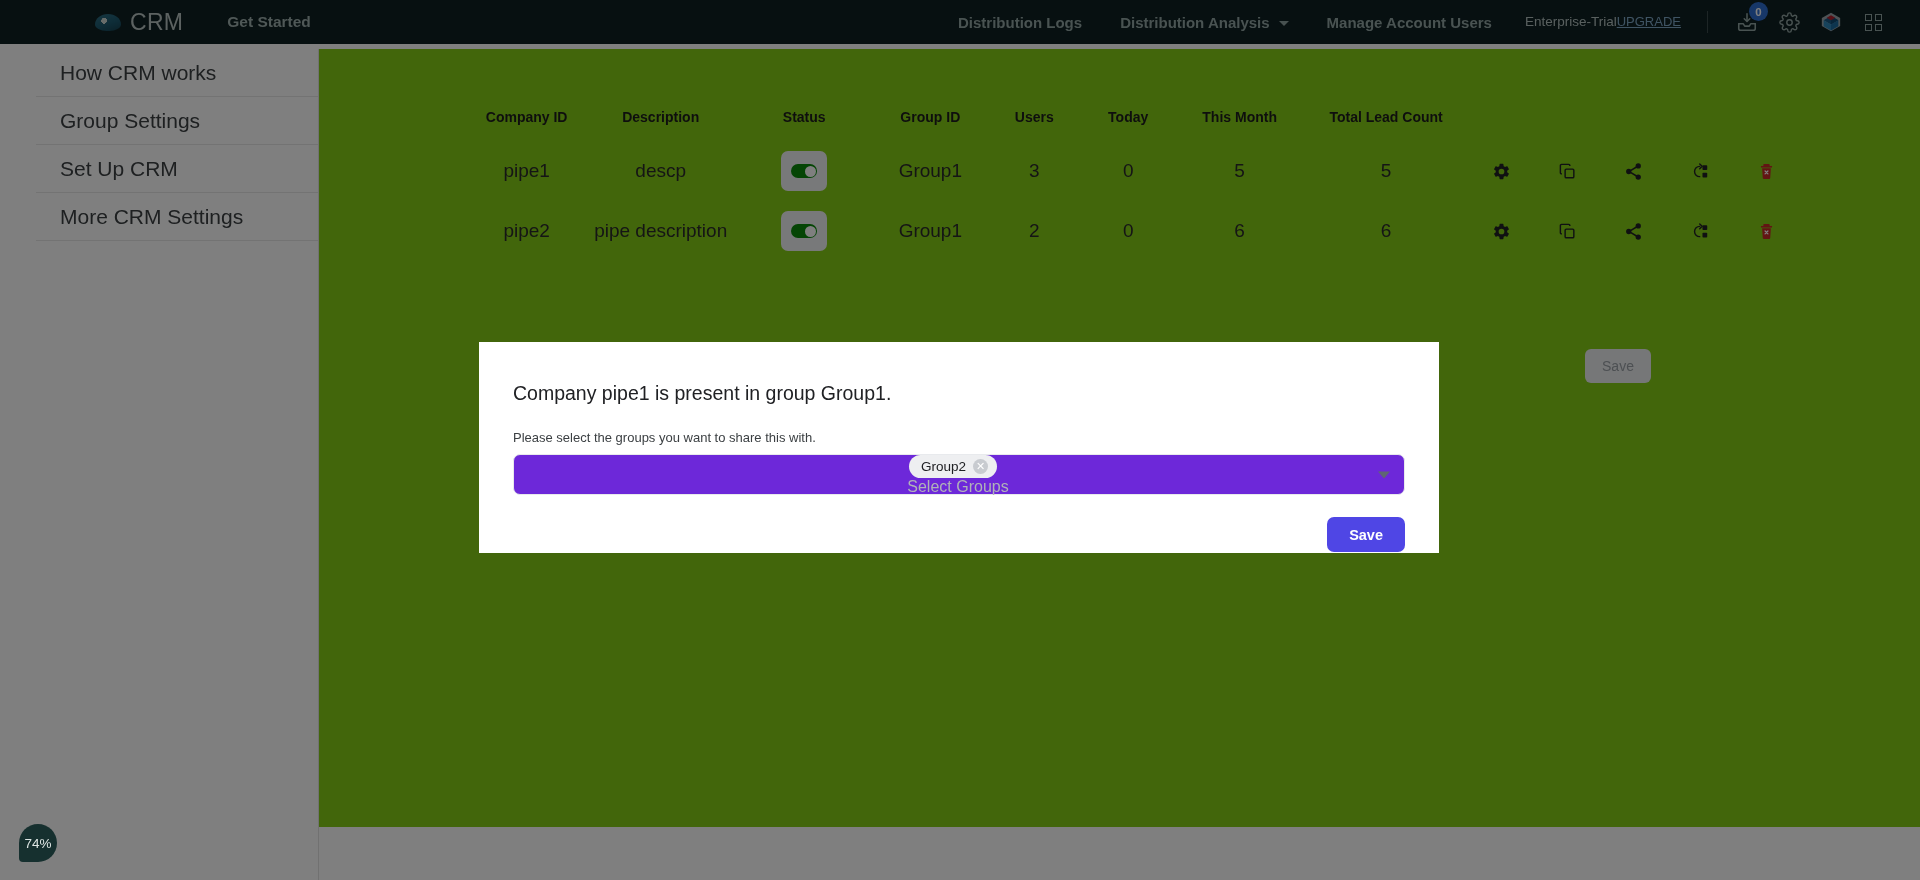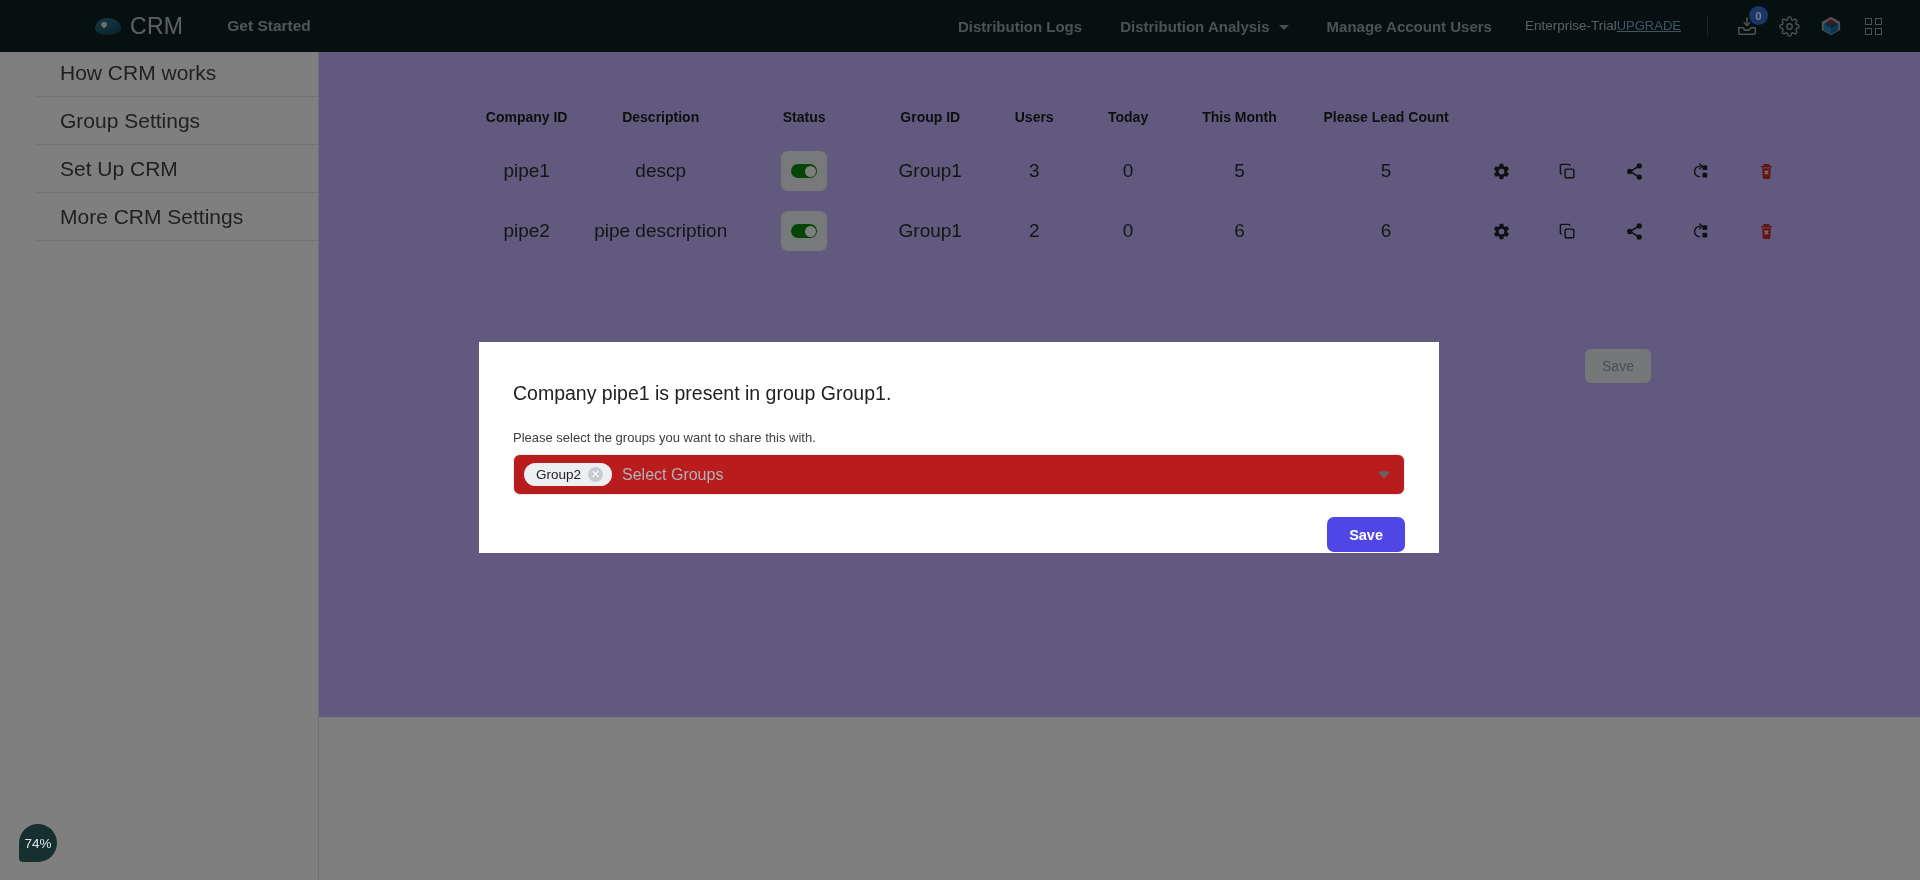--- a/index.html
+++ b/index.html
@@ -7,21 +7,21 @@
     width: 1920px; height: 880px;
     font-family: "Liberation Sans", sans-serif;
     background: #ffffff;
     overflow: hidden;
   }
   #app { position: relative; width: 1920px; height: 880px; }
 
   
   .topnav {
     position: absolute; top: 0; left: 0;
-    width: 1920px; height: 52px;
+    width: 1920px; height: 44px;
     background: #10232499;
     background: #0f2022;
     display: flex; align-items: center;
     z-index: 5;
   }
   .brand { display: flex; align-items: center; margin-left: 95px; }
   .brand-logo {
     width: 26px; height: 17px; margin-right: 9px;
     position: relative;
   }
@@ -94,21 +94,21 @@
   }
   .side-item.active { color: #4f46e5; }
   .side-item.active::after {
     content: ""; position: absolute; right: -1px; top: 0;
     width: 3px; height: 100%; background: #4f46e5;
   }
 
   
   .main {
     position: absolute; top: 49px; left: 319px;
-    width: 1601px; height: 668px; background: #c4b5fd;
+    width: 1601px; height: 778px; background: #84cc16;
   }
   .table-wrap { position: absolute; top: 48px; left: 148px; width: 1333px; }
   table.companies { width: 1333px; border-collapse: collapse; }
   table.companies th {
     font-size: 14px; color: #1c1c1c; font-weight: bold;
     padding: 12px 0 16px 0; text-align: center; white-space: nowrap;
   }
   table.companies td {
     font-size: 19px; color: #2b2b2b; text-align: center;
     padding: 10px 0; height: 52px; vertical-align: middle;
@@ -161,23 +161,23 @@
   }
   .modal-title {
     font-size: 19.5px; color: #202124; font-weight: normal;
     margin-top: 6px;
   }
   .modal-sub {
     font-size: 13px; color: #3c4043; margin-top: 25px;
   }
   .select-box {
     margin-top: 9px; height: 41px; border: 1px solid #e8eaed;
-    border-radius: 7px; background: #b91c1c;
+    border-radius: 7px; background: #6d28d9;
     display: flex; align-items: center; padding: 0 12px 0 10px;
-    cursor: text; position: relative;
+    cursor: text; position: relative; flex-direction: column;
   }
   .chip {
     display: inline-flex; align-items: center; gap: 7px;
     background: #eeeff1; border-radius: 14px;
     padding: 4px 9px 4px 12px; font-size: 13.5px; color: #202124;
     margin-right: 10px;
   }
   .chip-x {
     width: 15px; height: 15px; border-radius: 50%; background: #c8cbd0;
     color: #ffffff; font-size: 11px; line-height: 15px; text-align: center;
@@ -288,21 +288,21 @@
       <table class="companies">
         <thead>
           <tr>
             <th class="c-company">Company ID</th>
             <th class="c-desc">Description</th>
             <th class="c-status">Status</th>
             <th class="c-group">Group ID</th>
             <th class="c-users">Users</th>
             <th class="c-today">Today</th>
             <th class="c-month">This Month</th>
-            <th class="c-total">Please Lead Count</th>
+            <th class="c-total">Total Lead Count</th>
             <th class="c-act"></th>
             <th class="c-act"></th>
             <th class="c-act"></th>
             <th class="c-act"></th>
             <th class="c-act"></th>
           </tr>
         </thead>
         <tbody>
           <tr>
             <td class="c-company">pipe1</td>

